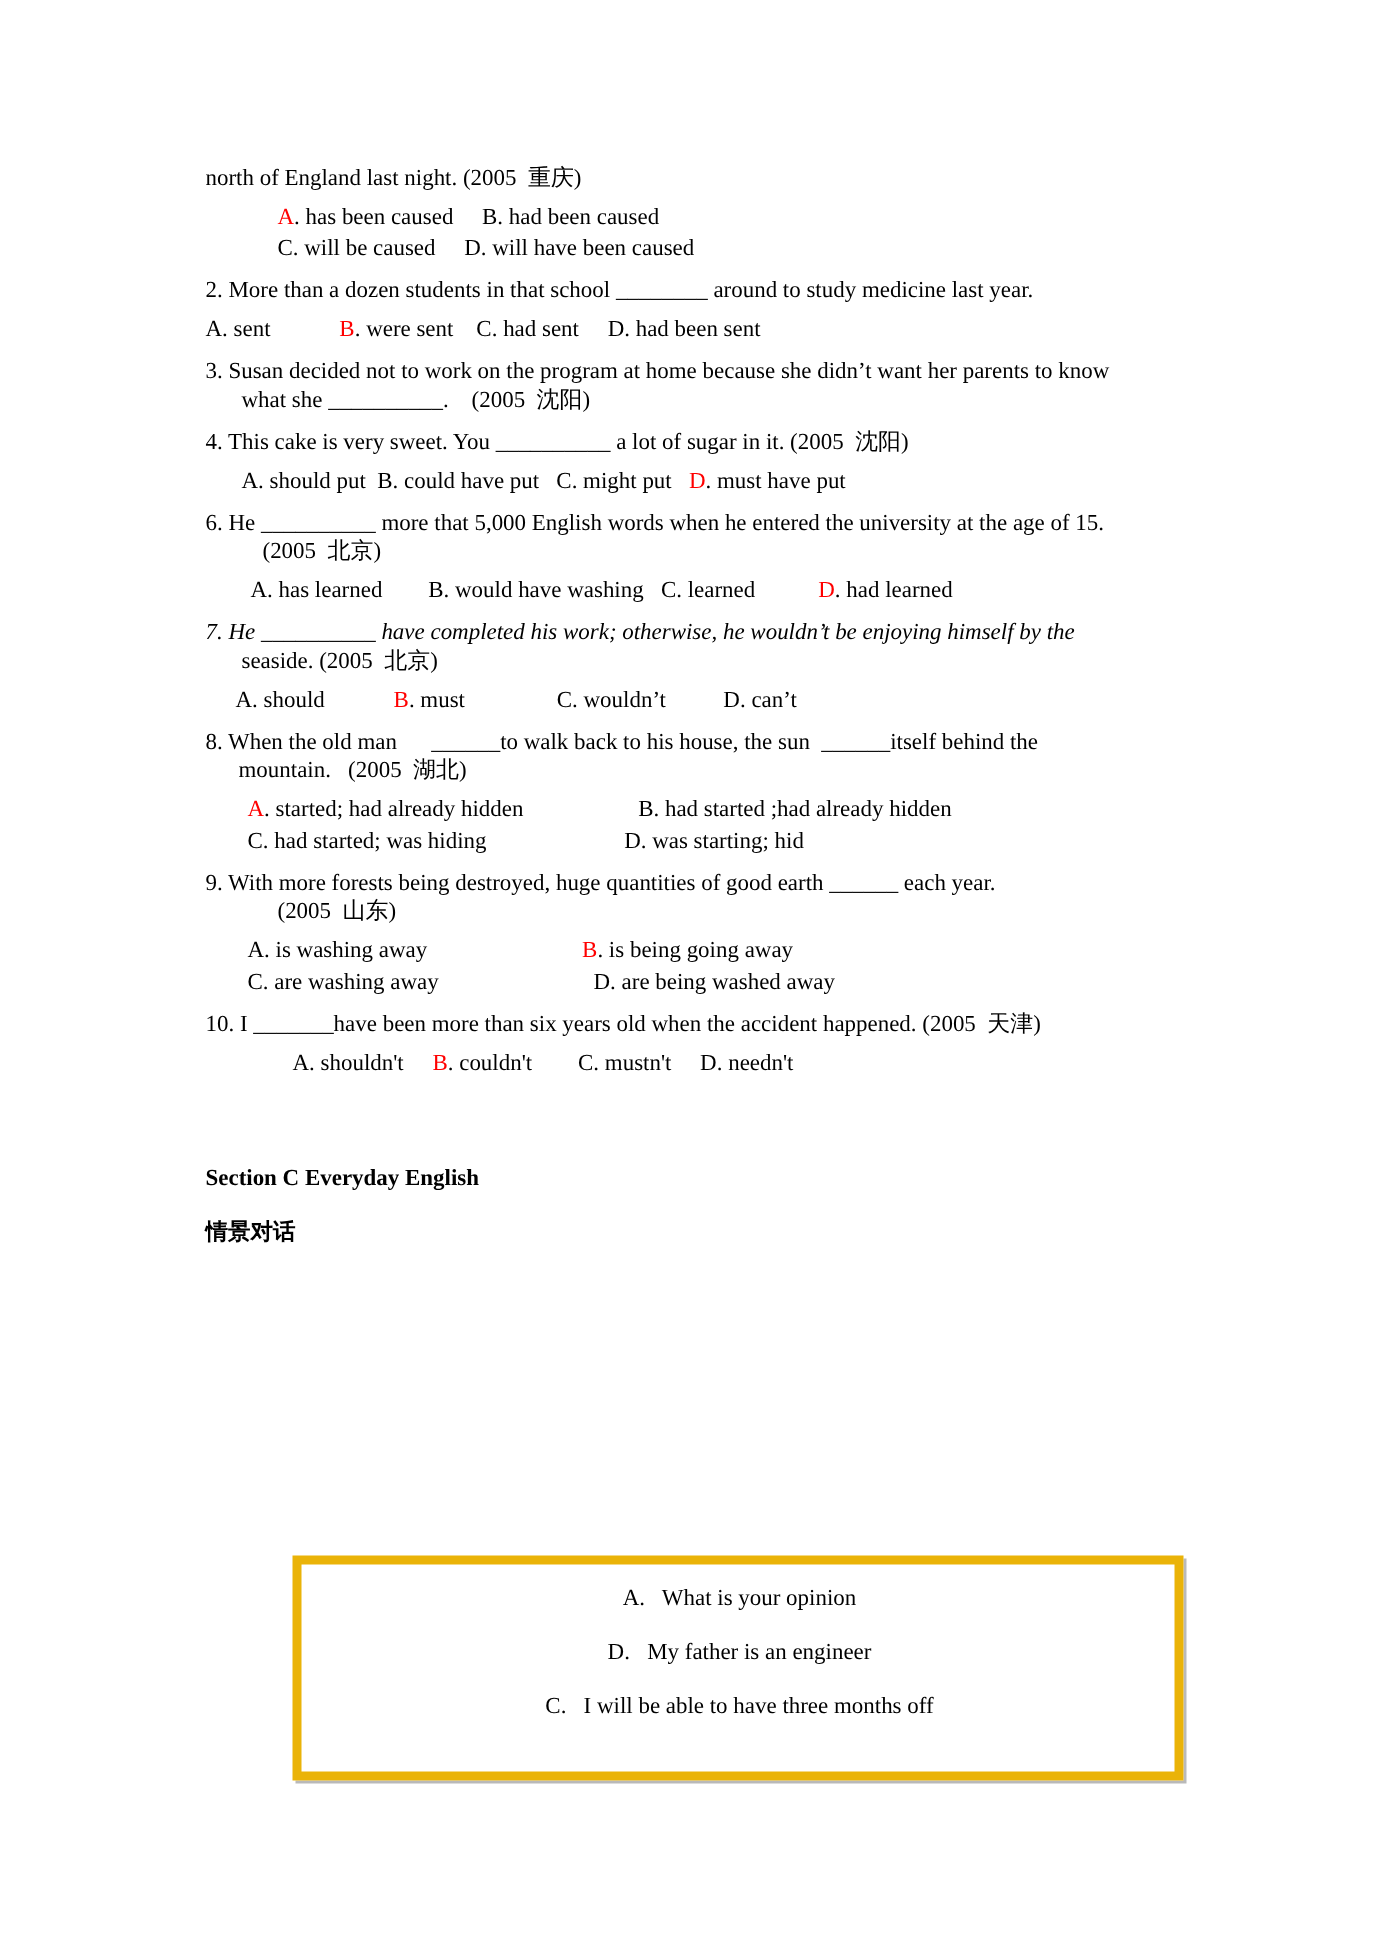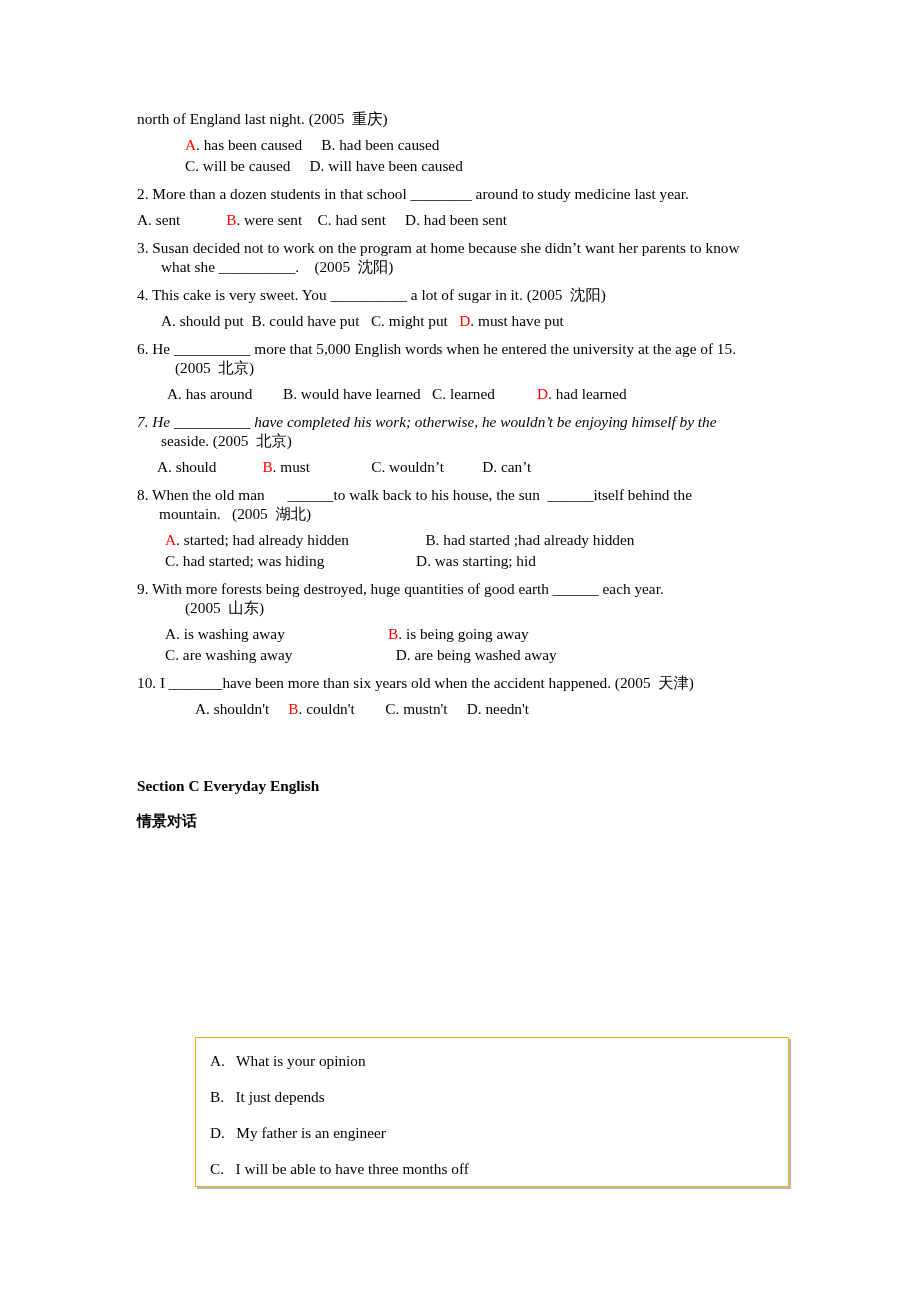--- a/index.html
+++ b/index.html
@@ -75,24 +75,25 @@
   }
 
   
   .dialog-box {
     position: absolute;
     left: 195px;
     top: 1037px;
     width: 594px;
     height: 150px;
     box-sizing: border-box;
-    border: 1px solid #eab308;
+    border: 6px solid #eab308;
     background: #ffffff;
     box-shadow: 2px 2px 0 0 #b9b9b9;
     padding: 14px 12px 0 14px;
+    text-align: center;
   }
   .dialog-item {
     font-size: 15.3px;
     line-height: 17px;
     margin-bottom: 19px;
     white-space: pre;
   }
   .dialog-item:last-child {
     margin-bottom: 0;
   }
@@ -117,21 +118,21 @@
           <div class="line q" style="padding-left: 0px;">3. Susan decided not to work on the program at home because she didn’t want her parents to know</div>
           <div class="line cont" style="padding-left: 24px;">what she __________.    (2005  沈阳)</div>
         </div>
         <div>
           <div class="line q" style="padding-left: 0px;">4. This cake is very sweet. You __________ a lot of sugar in it. (2005  沈阳)</div>
           <div class="line opt" style="padding-left: 24px;"><span>A. should put  B. could have put   C. might put   </span><span class="ans">D</span><span>. must have put</span></div>
         </div>
         <div>
           <div class="line q" style="padding-left: 0px;">6. He __________ more that 5,000 English words when he entered the university at the age of 15.</div>
           <div class="line cont" style="padding-left: 38px;">(2005  北京)</div>
-          <div class="line opt" style="padding-left: 30px;"><span>A. has around        B. would have learned   C. learned           </span><span class="ans">D</span><span>. had learned</span></div>
+          <div class="line opt" style="padding-left: 30px;"><span>A. has learned        B. would have washing   C. learned           </span><span class="ans">D</span><span>. had learned</span></div>
         </div>
         <div>
           <div class="line q" style="padding-left: 0px; font-style: italic;">7. He __________ have completed his work; otherwise, he wouldn’t be enjoying himself by the</div>
           <div class="line cont" style="padding-left: 24px;">seaside. (2005  北京)</div>
           <div class="line opt" style="padding-left: 20px;"><span>A. should            </span><span class="ans">B</span><span>. must                C. wouldn’t          D. can’t</span></div>
         </div>
         <div>
           <div class="line q" style="padding-left: 0px;">8. When the old man      ______to walk back to his house, the sun  ______itself behind the</div>
           <div class="line cont" style="padding-left: 22px;">mountain.   (2005  湖北)</div>
           <div class="line opt" style="padding-left: 28px;"><span class="ans">A</span><span>. started; had already hidden                    B. had started ;had already hidden</span></div>
@@ -149,19 +150,18 @@
         </div>
       </div>
 
     <div class="section-head">Section C Everyday English</div>
     <div class="section-sub">情景对话</div>
   </div>
 
   <div class="dialog-box">
     <div id="dialog-root">
         <div class="dialog-item"><span>A.   </span><span>What is your opinion</span></div>
-        <div class="dialog-item"><span>B.   </span><span>It just depends</span></div>
         <div class="dialog-item"><span>D.   </span><span>My father is an engineer</span></div>
         <div class="dialog-item"><span>C.   </span><span>I will be able to have three months off</span></div>
       </div>
   </div>
 
 </div>
 
 </body></html>

